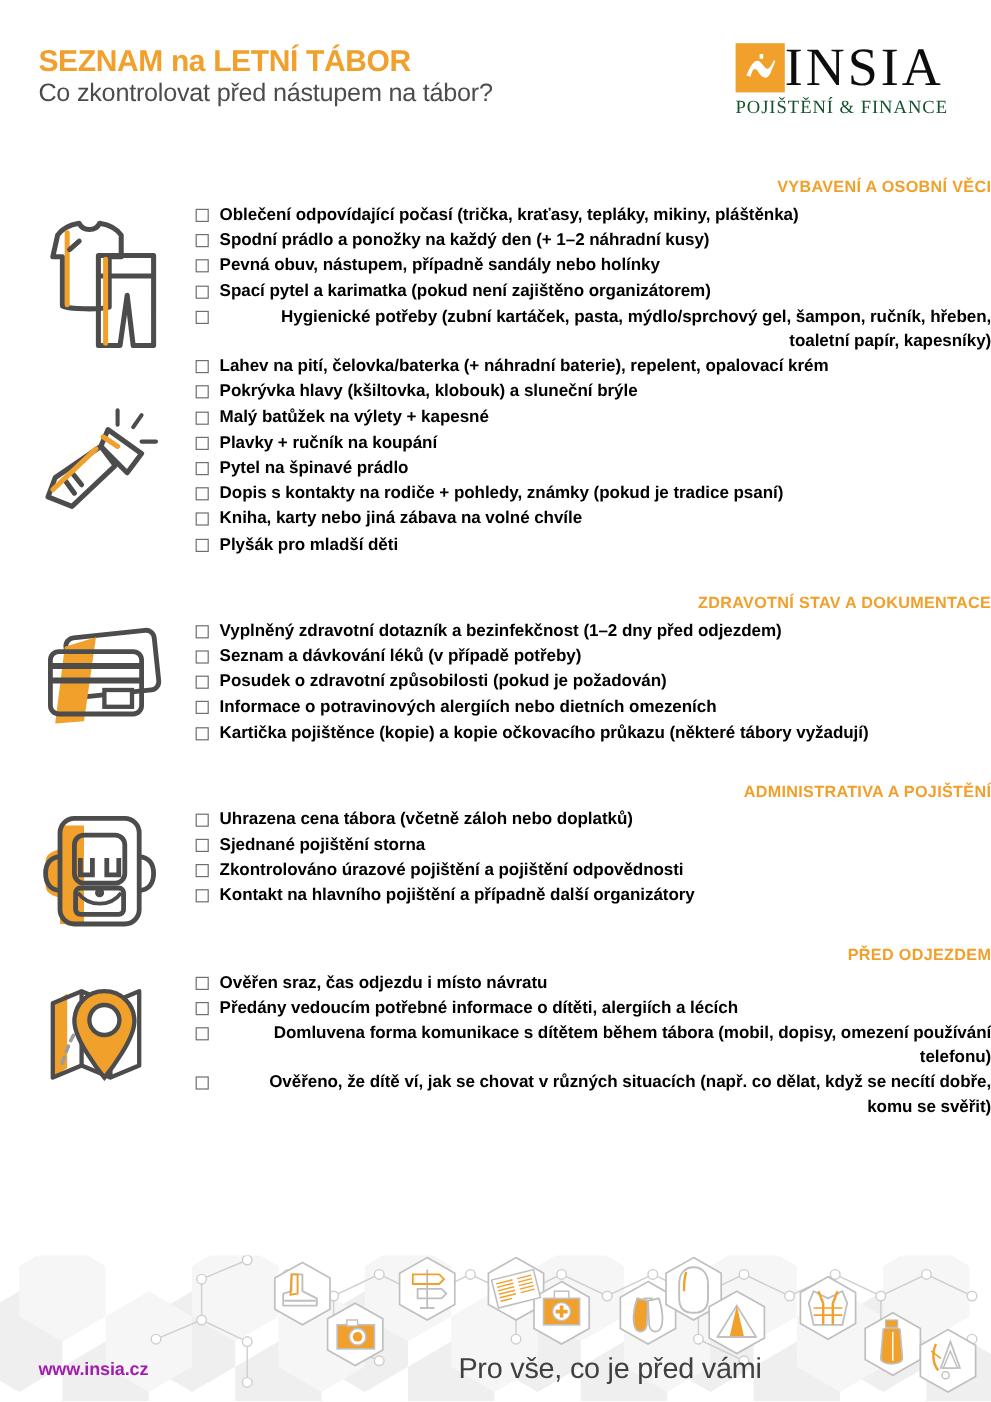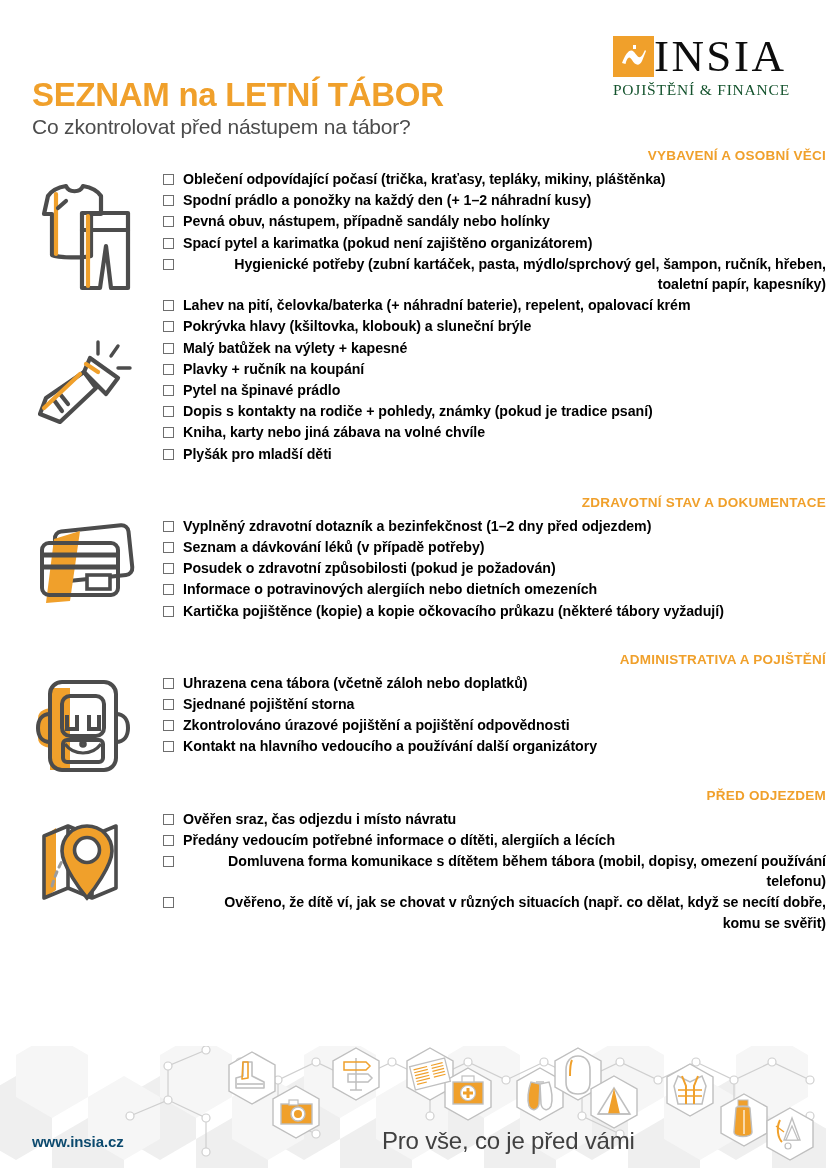--- a/index.html
+++ b/index.html
@@ -25,27 +25,26 @@
     left: 0; top: 0;
     width: 826px; height: 125px;
   }
 
   #title-block {
     position: absolute;
     left: 32px; top: 38px;
   }
 
   #main-title {
-    font-size: 33px;
+    font-size: 25px;
     font-weight: bold;
     color: #F0A02B;
     letter-spacing: -0.3px;
     line-height: 1.05;
     white-space: nowrap;
-    margin-top: 40px;
   }
 
   #sub-title {
     margin-top: 2px;
     font-size: 21px;
     font-weight: normal;
     color: #4C4C4C;
     letter-spacing: -0.2px;
     white-space: nowrap;
   }
@@ -151,21 +150,21 @@
     height: 122px;
     overflow: hidden;
   }
   #footer-bg { position: absolute; left: 0; top: 0; }
 
   #footer-url {
     position: absolute;
     left: 32px; bottom: 18px;
     font-size: 15px;
     font-weight: bold;
-    color: #0c4a6e;
+    color: #a21caf;
     letter-spacing: -0.1px;
   }
   #footer-claim {
     position: absolute;
     left: 382px; bottom: 13px;
     font-size: 24px;
     color: #404040;
     letter-spacing: -0.2px;
   }
 </style>
@@ -363,21 +362,21 @@
         <li class="item">
             <span class="cbx"></span>
             <span class="item-label">Sjednané pojištění storna</span>
           </li>
         <li class="item">
             <span class="cbx"></span>
             <span class="item-label">Zkontrolováno úrazové pojištění a pojištění odpovědnosti</span>
           </li>
         <li class="item">
             <span class="cbx"></span>
-            <span class="item-label">Kontakt na hlavního vedoucího a používání další organizátory</span>
+            <span class="item-label">Kontakt na hlavního pojištění a případně další organizátory</span>
           </li>
       </ul>
     </div>
 
     <div class="gap-lg"></div>
 
     <div class="section">
       <div class="section-icon">
         <svg width="112" height="105" viewBox="0 0 112 105" aria-hidden="true">
           <path d="M12 26 L24 18 L24 80 L12 88 Z" fill="#F0A02B"></path>

